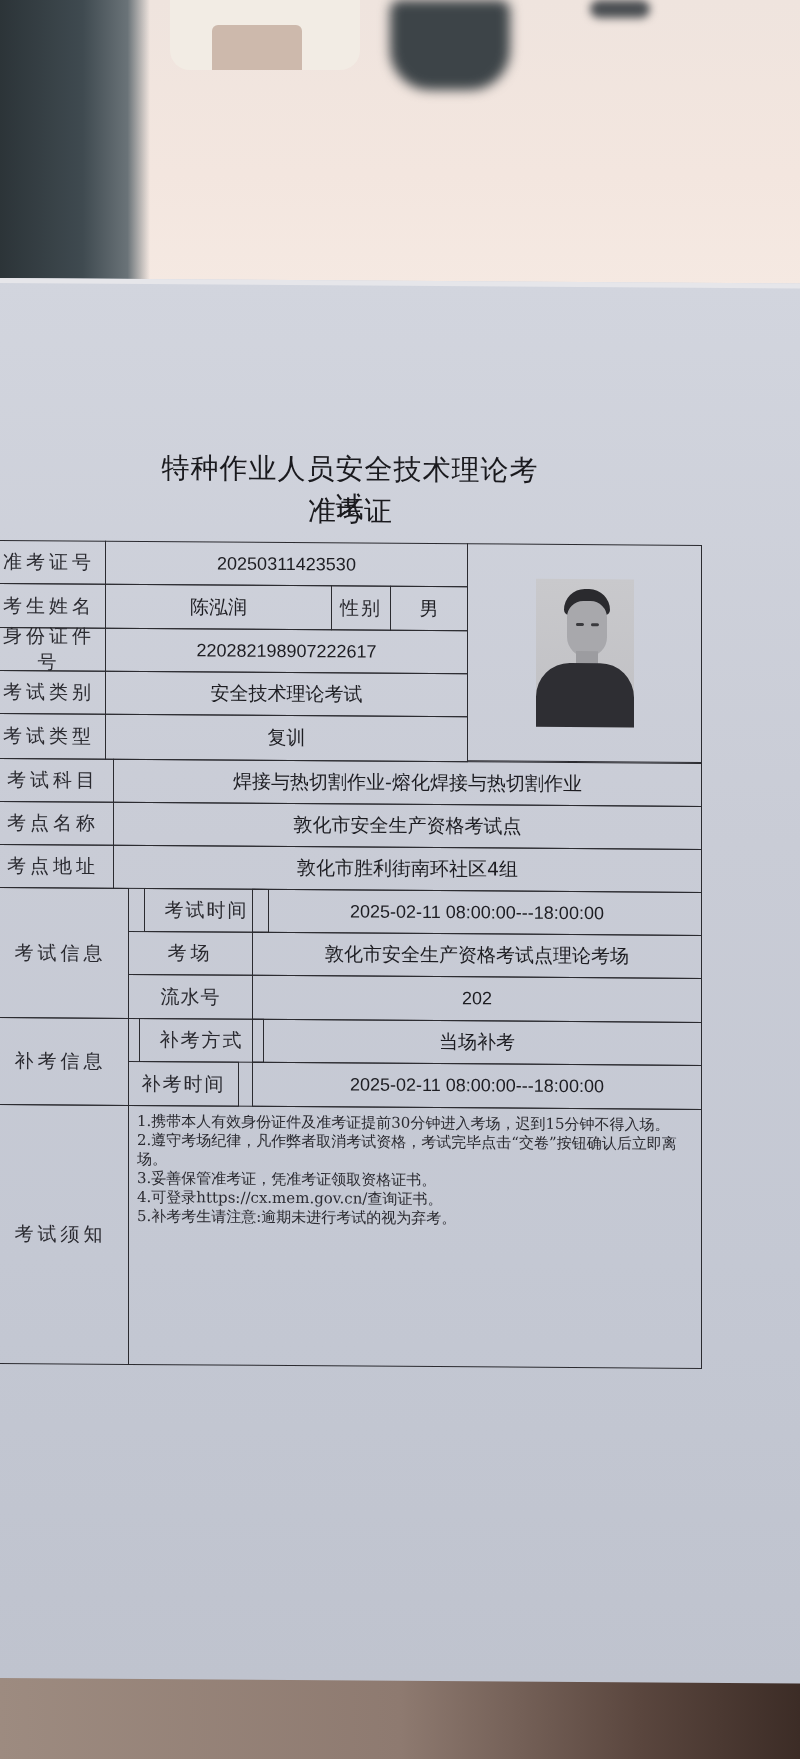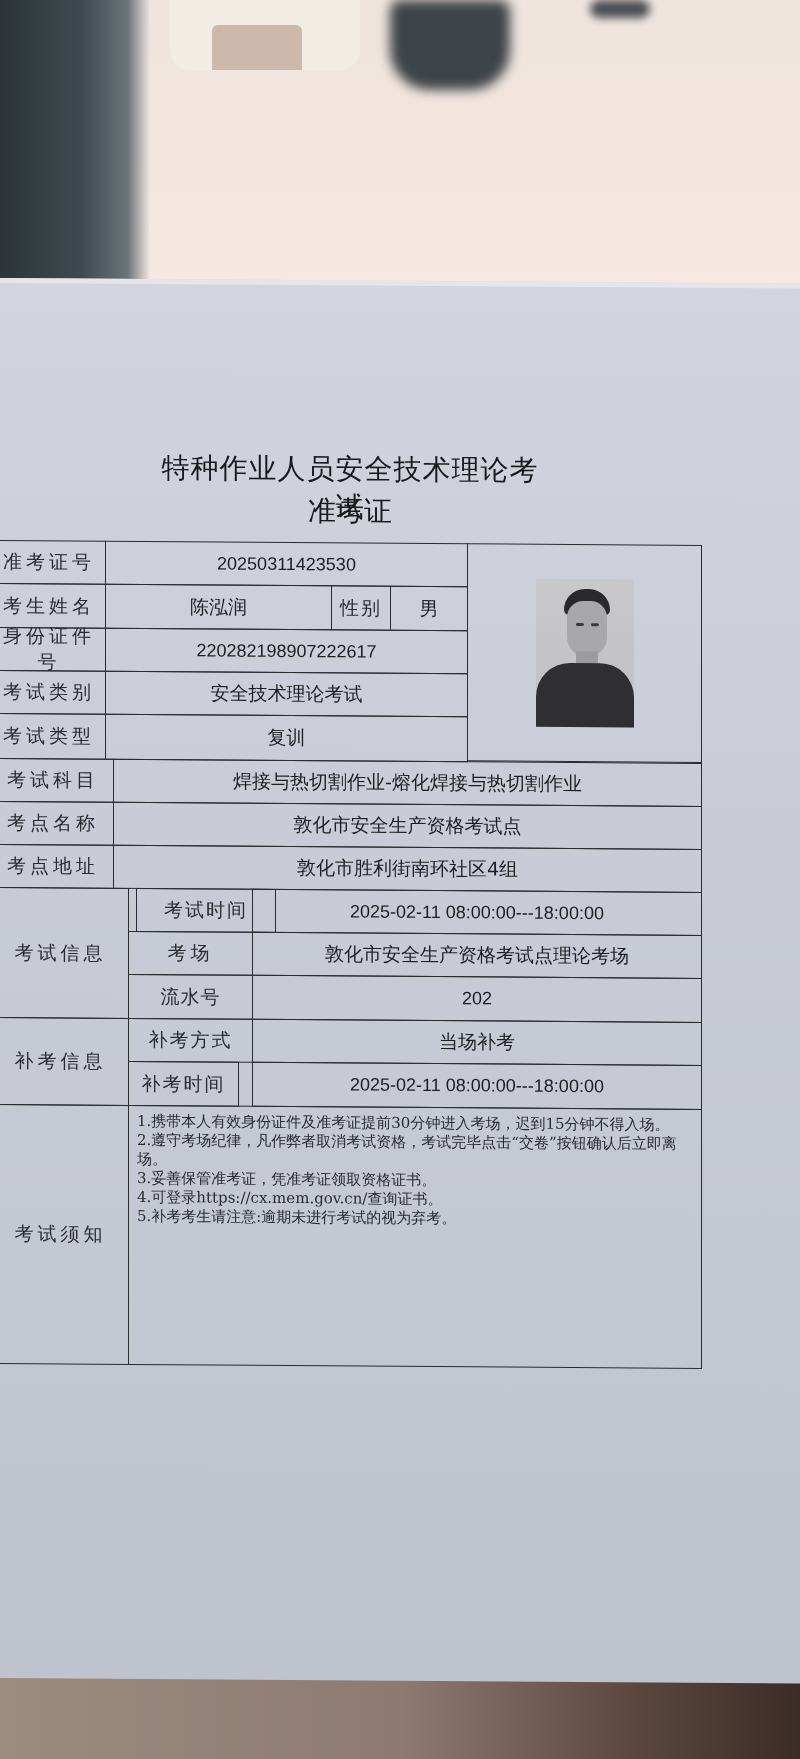--- a/index.html
+++ b/index.html
@@ -170,29 +170,29 @@
       <div class="cell label" style="left:0;top:218px;width:122px;height:44px;">考试科目</div>
       <div class="cell value" style="left:121px;top:218px;width:589px;height:44px;">焊接与热切割作业-熔化焊接与热切割作业</div>
 
       <div class="cell label" style="left:0;top:261px;width:122px;height:44px;">考点名称</div>
       <div class="cell value" style="left:121px;top:261px;width:589px;height:44px;">敦化市安全生产资格考试点</div>
 
       <div class="cell label" style="left:0;top:304px;width:122px;height:44px;">考点地址</div>
       <div class="cell value" style="left:121px;top:304px;width:589px;height:44px;">敦化市胜利街南环社区4组</div>
 
       <div class="cell label" style="left:0;top:347px;width:137px;height:131px;">考试信息</div>
-      <div class="cell label" style="left:144px;top:347px;width:140px;height:44px;letter-spacing:2px;">考试时间</div>
+      <div class="cell label" style="left:152px;top:347px;width:125px;height:44px;letter-spacing:2px;">考试时间</div>
       <div class="cell value num" style="left:260px;top:347px;width:450px;height:44px;">2025-02-11 08:00:00---18:00:00</div>
       <div class="cell label" style="left:136px;top:390px;width:125px;height:44px;">考场</div>
       <div class="cell value" style="left:260px;top:390px;width:450px;height:44px;">敦化市安全生产资格考试点理论考场</div>
       <div class="cell label" style="left:136px;top:433px;width:125px;height:45px;letter-spacing:1px;">流水号</div>
       <div class="cell value num" style="left:260px;top:433px;width:450px;height:45px;">202</div>
 
       <div class="cell label" style="left:0;top:477px;width:137px;height:88px;">补考信息</div>
-      <div class="cell label" style="left:136px;top:477px;width:125px;height:44px;letter-spacing:2px;">补考方式</div>
+      <div class="cell label" style="left:147px;top:477px;width:125px;height:44px;letter-spacing:2px;">补考方式</div>
       <div class="cell value" style="left:260px;top:477px;width:450px;height:44px;">当场补考</div>
       <div class="cell label" style="left:136px;top:520px;width:111px;height:45px;letter-spacing:2px;">补考时间</div>
       <div class="cell value num" style="left:260px;top:520px;width:450px;height:45px;">2025-02-11 08:00:00---18:00:00</div>
 
       <div class="cell label" style="left:0;top:564px;width:137px;height:260px;">考试须知</div>
       <div class="cell notes" style="left:136px;top:564px;width:574px;height:260px;">
         <ol>
           <li>1.携带本人有效身份证件及准考证提前30分钟进入考场，迟到15分钟不得入场。</li>
           <li>2.遵守考场纪律，凡作弊者取消考试资格，考试完毕点击“交卷”按钮确认后立即离场。</li>
           <li>3.妥善保管准考证，凭准考证领取资格证书。</li>

